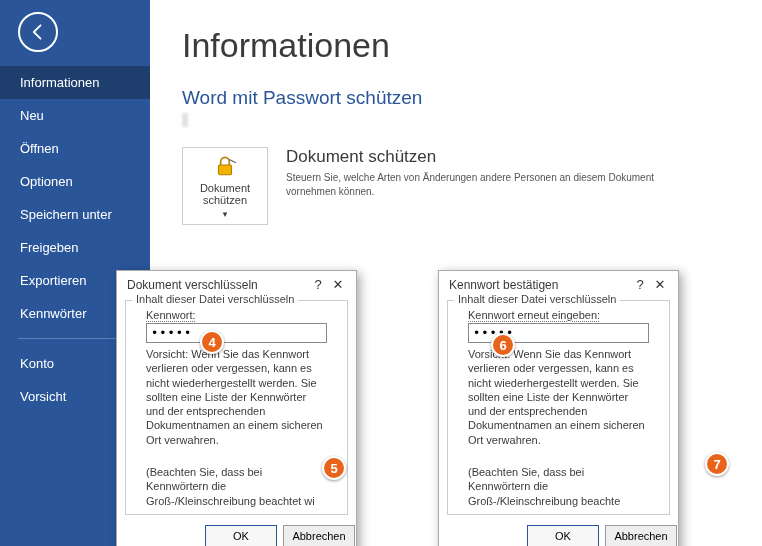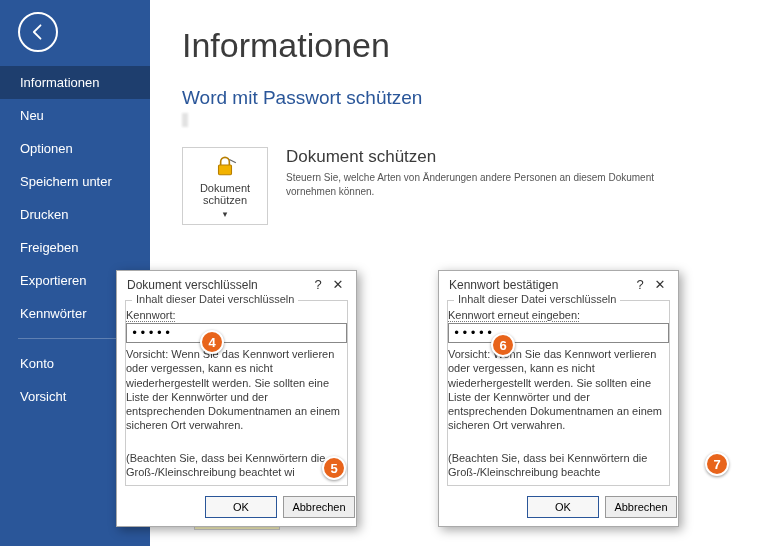--- a/index.html
+++ b/index.html
@@ -24,21 +24,21 @@
 .protect-text p { font-size: 10px; color: #555; max-width: 380px; line-height: 1.35; }
 
 .manage-btn { position: absolute; left: 194px; top: 500px; width: 86px; height: 30px; border: 1px solid #cfcfcf; background: #fef9c3; font-size: 11px; display: flex; align-items: center; justify-content: center; gap: 4px; cursor: pointer; color:#3b3b3b;}
 
 .dialog { position: absolute; width: 241px; background: #fff; border: 1px solid #aaa; box-shadow: 3px 3px 10px rgba(0,0,0,.35); font-size: 11.5px; color: #3b3b3b; }
 .dialog.d1 { left: 116px; top: 270px; }
 .dialog.d2 { left: 438px; top: 270px; }
 .dlg-title { display: flex; align-items: center; padding: 6px 8px 6px 10px; font-size: 12px; }
 .dlg-title .t { flex: 1; }
 .dlg-title .q, .dlg-title .x { width: 20px; text-align: center; cursor: pointer; font-size: 13px; color:#333;}
-.dlg-group { border: 1px solid #ccc; margin: 2px 8px 6px; padding: 8px 0 6px; position: relative; }
+.dlg-group { border: 1px solid #ccc; margin: 2px 8px 6px; padding: 8px 20px 6px; position: relative; }
 .dlg-legend { position: absolute; top: -8px; left: 6px; background: #fff; padding: 0 4px; font-size: 11px; color:#444;}
 .dlg-label { font-size: 11px; margin-bottom: 2px; text-decoration: underline dotted; text-underline-offset: 2px; text-decoration-color:#777; display:inline-block;}
 .dlg-input { width: 100%; height: 20px; border: 1px solid #888; padding: 0 4px; font-family: monospace; font-size: 12px; letter-spacing: 1px; }
 .dlg-warn { font-size: 11px; line-height: 1.3; margin-top: 4px; color:#3b3b3b;}
 .dlg-note { font-size: 11px; line-height: 1.3; margin-top: 18px; color:#3b3b3b;}
 .dlg-btns { display: flex; justify-content: flex-end; gap: 6px; padding: 4px 1px 8px; }
 .dlg-btns button { width: 72px; height: 22px; font-size: 11px; background: #eee; border: 1px solid #999; cursor: pointer; }
 .dlg-btns button.primary { border: 1.5px solid #2a5699; background: #f7f7f7; }
 
 .marker { position: absolute; width: 24px; height: 24px; border-radius: 50%; background: #e8641b; border: 2px solid #fff; box-shadow: 0 1px 3px rgba(0,0,0,.4); color: #fff; font-size: 13px; font-weight: 600; display: flex; align-items: center; justify-content: center; z-index: 50; }
@@ -51,23 +51,23 @@
 <body>
 
 <div class="sidebar">
   <div class="back-btn">
     <svg viewBox="0 0 24 24">
         <path d="M15 4l-8 8 8 8" fill="none" stroke="#fff" stroke-width="2.2" stroke-linecap="round" stroke-linejoin="round"></path>
       </svg>
   </div>
   <div class="nav-item active">Informationen</div>
   <div class="nav-item">Neu</div>
+  <div class="nav-item">Öffnen</div>
   <div class="nav-item">Optionen</div>
   <div class="nav-item">Speichern unter</div>
-  <div class="nav-item">Drucken</div>
   <div class="nav-item">Freigeben</div>
   <div class="nav-item">Exportieren</div>
   <div class="nav-item">Kennwörter</div>
   <div class="nav-sep"></div>
   <div class="nav-item">Konto</div>
   <div class="nav-item">Vorsicht</div>
 </div>
 
 <div class="main">
   <div class="page-title">Informationen</div>

